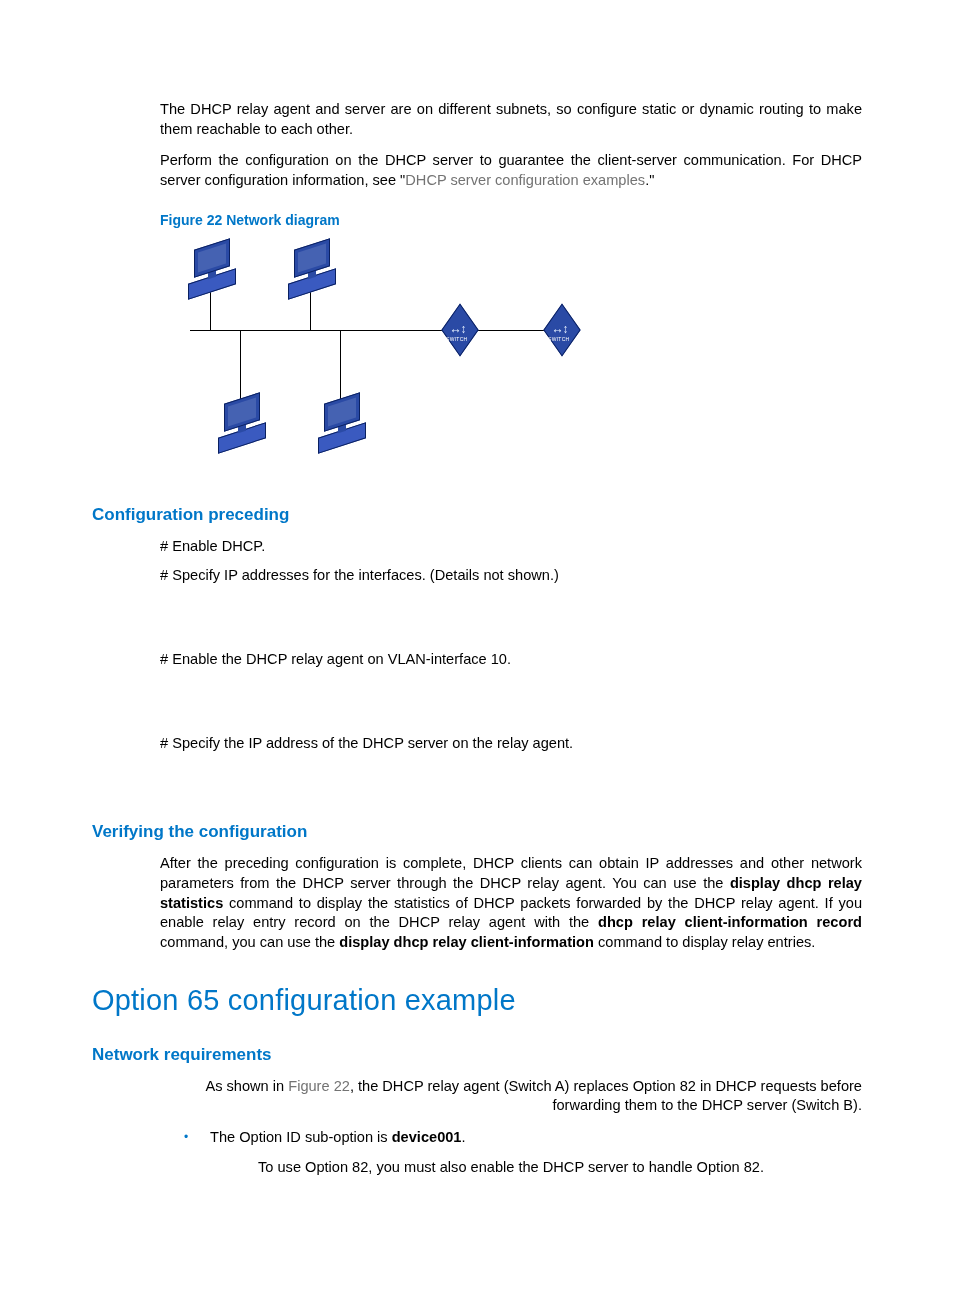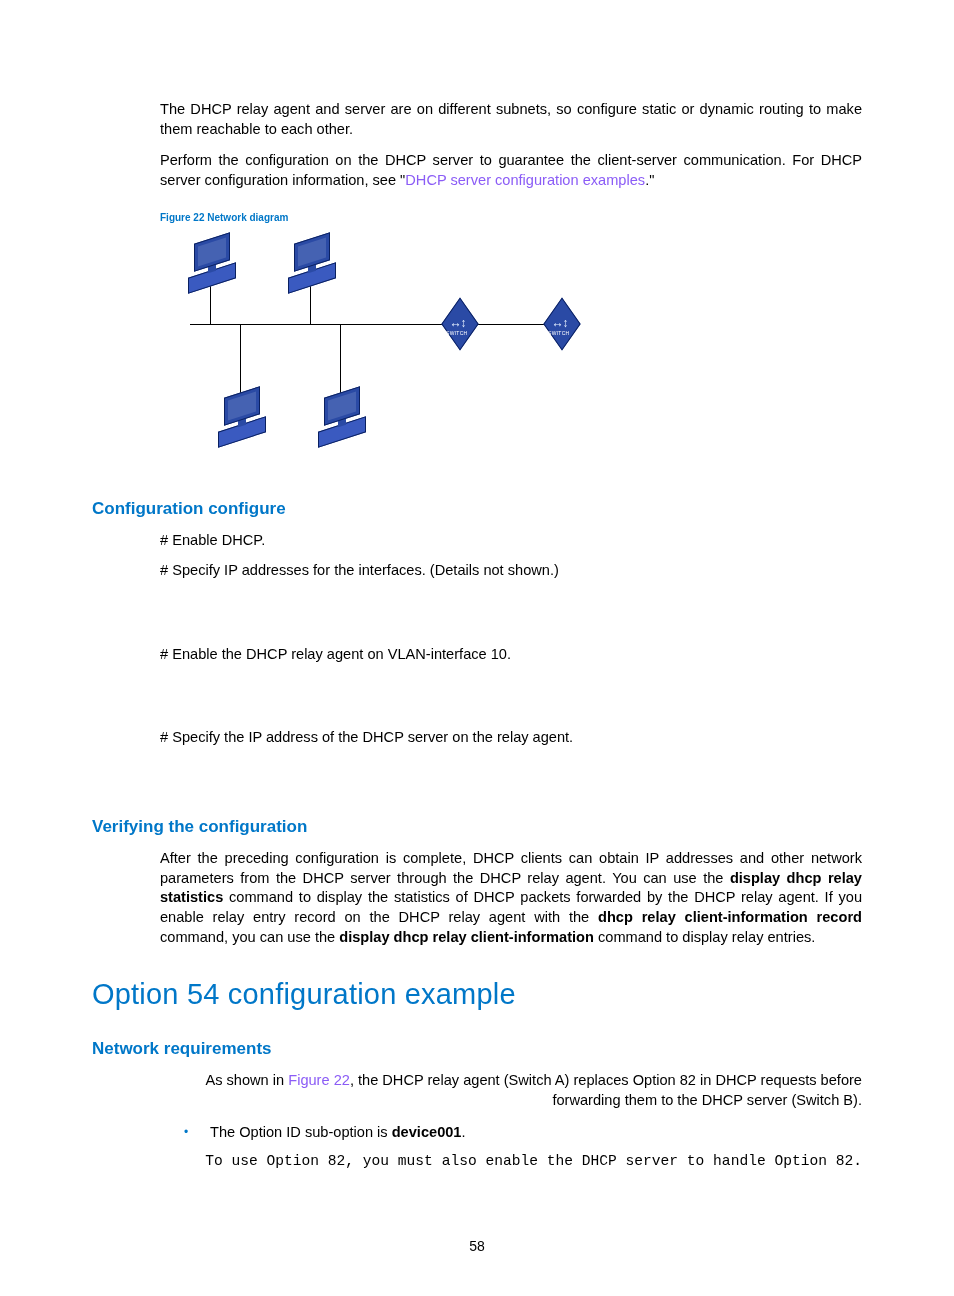--- a/index.html
+++ b/index.html
@@ -15,25 +15,25 @@
     height: 1296px;
     position: relative;
     box-sizing: border-box;
     padding: 100px 92px 60px 92px;
     font-size: 14.6px;
     line-height: 1.35;
   }
   p { margin: 0 0 12px 0; text-align: justify; }
   .body-indent { margin-left: 68px; }
   .bold { font-weight: bold; }
-  .blue-link { color: #8b5cf6; }
+  .blue-link { color: #737373; }
   .figure-caption {
     color: #0077c8;
     font-weight: bold;
-    font-size: 10px;
+    font-size: 14px;
     margin: 20px 0 8px 68px;
   }
   .h3 {
     color: #0077c8;
     font-weight: bold;
     font-size: 17px;
     margin: 24px 0 10px 0;
   }
   .h2 {
     color: #0077c8;
@@ -197,48 +197,47 @@
         <div class="arrows">↔↕</div>
         <div class="label">SWITCH</div>
     </div>
     <div class="switch" style="left:382px; top:68px;">
       <div class="diamond"></div>
         <div class="arrows">↔↕</div>
         <div class="label">SWITCH</div>
     </div>
   </div>
 
-  <div class="h3">Configuration configure</div>
+  <div class="h3">Configuration preceding</div>
 
   <div class="steps">
     <div># Enable DHCP.</div>
     <div># Specify IP addresses for the interfaces. (Details not shown.)</div>
     <div class="gap-med"></div>
     <div># Enable the DHCP relay agent on VLAN-interface 10.</div>
     <div class="gap-med"></div>
     <div># Specify the IP address of the DHCP server on the relay agent.</div>
     <div class="gap-small"></div>
   </div>
 
   <div class="h3">Verifying the configuration</div>
 
   <p class="body-indent">
     <span>After the preceding configuration is complete, DHCP clients can obtain IP addresses and other network parameters from the DHCP server through the DHCP relay agent. You can use the </span><span class="bold">display dhcp relay statistics</span><span> command to display the statistics of DHCP packets forwarded by the DHCP relay agent. If you enable relay entry record on the DHCP relay agent with the </span><span class="bold">dhcp relay client-information record</span><span> command, you can use the </span><span class="bold">display dhcp relay client-information</span><span> command to display relay entries.</span>
   </p>
 
-  <div class="h2">Option 54 configuration example</div>
+  <div class="h2">Option 65 configuration example</div>
 
   <div class="h3">Network requirements</div>
 
   <p class="body-indent" style="text-align:right;">
     <span>As shown in </span><span class="blue-link">Figure 22</span><span>, the DHCP relay agent (Switch A) replaces Option 82 in DHCP requests before forwarding them to the DHCP server (Switch B).</span>
   </p>
 
   <ul class="bullets">
     <li>
       <span>The Option ID sub-option is </span><span class="bold">device001</span><span>.</span>
     </li>
   </ul>
 
-  <p class="body-indent" style="text-align:right;font-family:Liberation Mono, monospace;">To use Option 82, you must also enable the DHCP server to handle Option 82.</p>
-
-  <div class="page-num">58</div>
+  <p class="body-indent" style="text-align:center;">To use Option 82, you must also enable the DHCP server to handle Option 82.</p>
+
 </div>
 
 </body></html>

